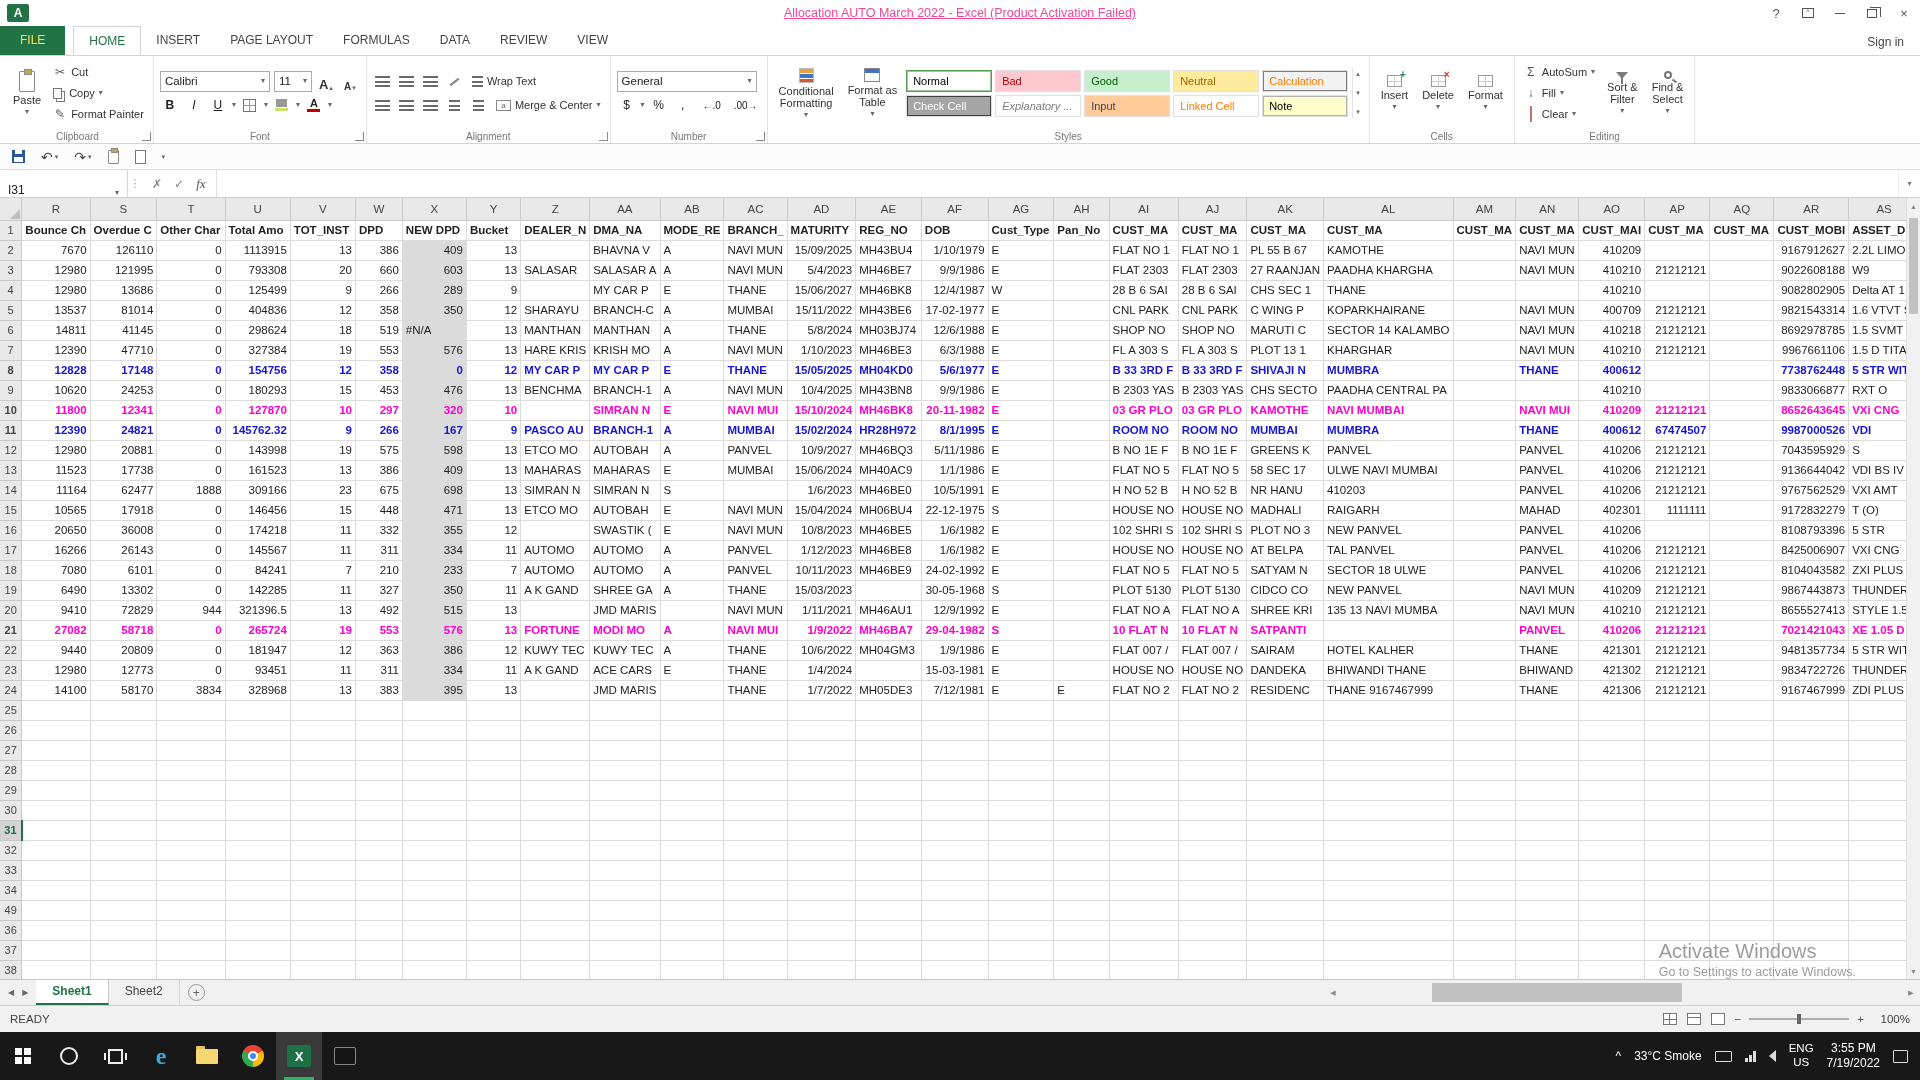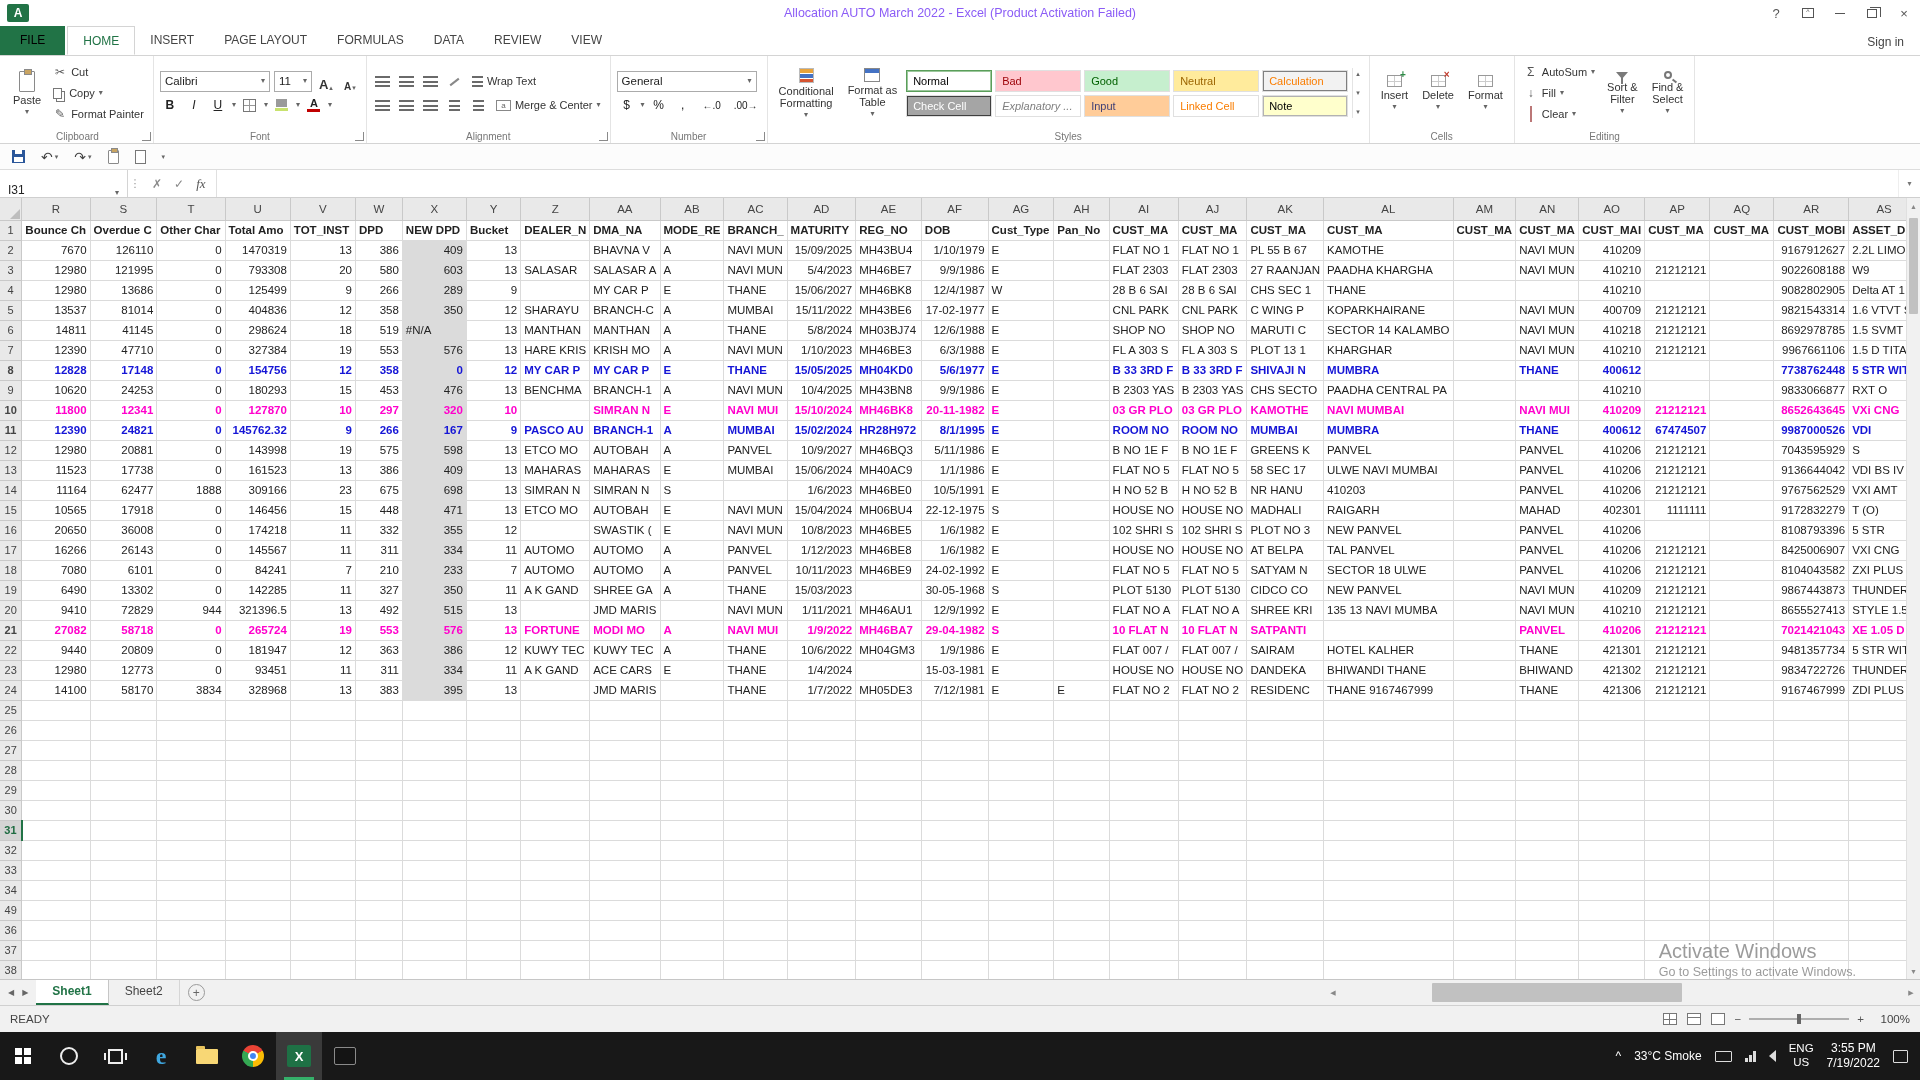--- a/index.html
+++ b/index.html
@@ -3,32 +3,32 @@
 <meta charset="utf-8">
 <style>
   * { box-sizing: border-box; margin: 0; padding: 0; }
   html,body { width:1920px; height:1080px; overflow:hidden; }
   body { font-family:"Liberation Sans", sans-serif; background:#fff; font-size:12px; color:#222; -webkit-user-select:none; }
   .app { display:flex; flex-direction:column; width:1920px; height:1080px; }
 
   
   .titlebar { height:26px; background:#fff; display:flex; align-items:center; position:relative; flex:0 0 auto; }
   .excel-logo { width:22px; height:18px; margin-left:7px; background:#217346; color:#fff; font-weight:bold; font-size:12px; display:flex; align-items:center; justify-content:center; border-radius:2px; z-index:2; }
-  .tb-title { position:absolute; left:0; right:0; top:0; bottom:0; display:flex; align-items:center; justify-content:center; font-size:12.5px; color:#8b5cf6; }
+  .tb-title { position:absolute; left:0; right:0; top:0; bottom:0; display:flex; align-items:center; justify-content:center; font-size:12.5px; color:#ec4899;text-decoration:underline; }
   .tb-btns { margin-left:auto; display:flex; z-index:2; background:#fff; height:100%; }
   .tb-btn { width:32px; height:100%; display:flex; align-items:center; justify-content:center; font-size:13px; color:#555; cursor:pointer; }
   .restore-box { width:10px; height:9px; border:1px solid #555; position:relative; background:#fff; }
   .restore-box::before { content:""; position:absolute; left:2px; top:-3px; width:10px; height:9px; border:1px solid #555; border-bottom:none; border-left:none; }
   .rdo-box { width:12px; height:10px; border:1px solid #555; display:flex; align-items:flex-start; justify-content:center; font-size:7px; line-height:6px; color:#555; }
   .min-line { width:10px; height:1px; background:#555; display:block; }
 
   
   .tabrow { height:30px; background:#fff; display:flex; align-items:flex-end; border-bottom:1px solid #D4D4D4; flex:0 0 auto; }
   .rtab { padding:0 15px; height:29px; line-height:29px; font-size:12px; color:#444; cursor:pointer; white-space:nowrap; }
-  .rtab.file { background:#217346; color:#000000; padding:0 20px; margin-right:2px; }
+  .rtab.file { background:#217346; color:#fde047; padding:0 20px; margin-right:8px; }
   .rtab.active { background:#fff; color:#217346; border:1px solid #D4D4D4; border-bottom:1px solid #fff; }
   .signin { margin-left:auto; font-size:12px; color:#444; padding:0 16px 6px 0; cursor:pointer; }
 
   
   .ribbon { height:88px; background:#FFFFFF; border-bottom:1px solid #D4D4D4; display:flex; align-items:stretch; padding:0 2px; flex:0 0 auto; }
   .rgroup { position:relative; padding:4px 6px 14px 6px; border-right:1px solid #E4E4E4; flex:0 0 auto; }
   .rg-label { position:absolute; bottom:1px; left:0; right:0; text-align:center; font-size:10px; color:#777; white-space:nowrap; }
   .launcher { position:absolute; right:2px; bottom:2px; width:9px; height:9px; border-right:1px solid #8a8a8a; border-bottom:1px solid #8a8a8a; cursor:pointer; }
   .rg-body { display:flex; align-items:center; height:66px; gap:4px; }
   .bigbtn { display:flex; flex-direction:column; align-items:center; justify-content:center; font-size:11px; color:#333; padding:2px 5px; gap:2px; text-align:center; line-height:12px; cursor:pointer; height:64px; }
@@ -594,21 +594,21 @@
               <td class="cell hdrcell">CUST_MA</td>
               <td class="cell hdrcell">CUST_MA</td>
               <td class="cell hdrcell">CUST_MOBI</td>
               <td class="cell hdrcell">ASSET_DE</td>
             </tr>
             <tr class="r">
               <td class="rowhdr">2</td>
               <td class="cell num">7670</td>
               <td class="cell num">126110</td>
               <td class="cell num">0</td>
-              <td class="cell num">1470319</td>
+              <td class="cell num">1113915</td>
               <td class="cell num">13</td>
               <td class="cell num">386</td>
               <td class="cell num" style="background:#DBDBDB">409</td>
               <td class="cell num">13</td>
               <td class="cell txt"></td>
               <td class="cell txt">BHAVNA V</td>
               <td class="cell txt">A</td>
               <td class="cell txt">NAVI MUN</td>
               <td class="cell num">15/09/2025</td>
               <td class="cell txt">MH43BU4</td>
@@ -627,21 +627,21 @@
               <td class="cell num">9167912627</td>
               <td class="cell txt">2.2L LIMO</td>
             </tr>
             <tr class="r">
               <td class="rowhdr">3</td>
               <td class="cell num">12980</td>
               <td class="cell num">121995</td>
               <td class="cell num">0</td>
               <td class="cell num">793308</td>
               <td class="cell num">20</td>
-              <td class="cell num">580</td>
+              <td class="cell num">660</td>
               <td class="cell num" style="background:#DBDBDB">603</td>
               <td class="cell num">13</td>
               <td class="cell txt">SALASAR</td>
               <td class="cell txt">SALASAR A</td>
               <td class="cell txt">A</td>
               <td class="cell txt">NAVI MUN</td>
               <td class="cell num">5/4/2023</td>
               <td class="cell txt">MH46BE7</td>
               <td class="cell num">9/9/1986</td>
               <td class="cell txt">E</td>

